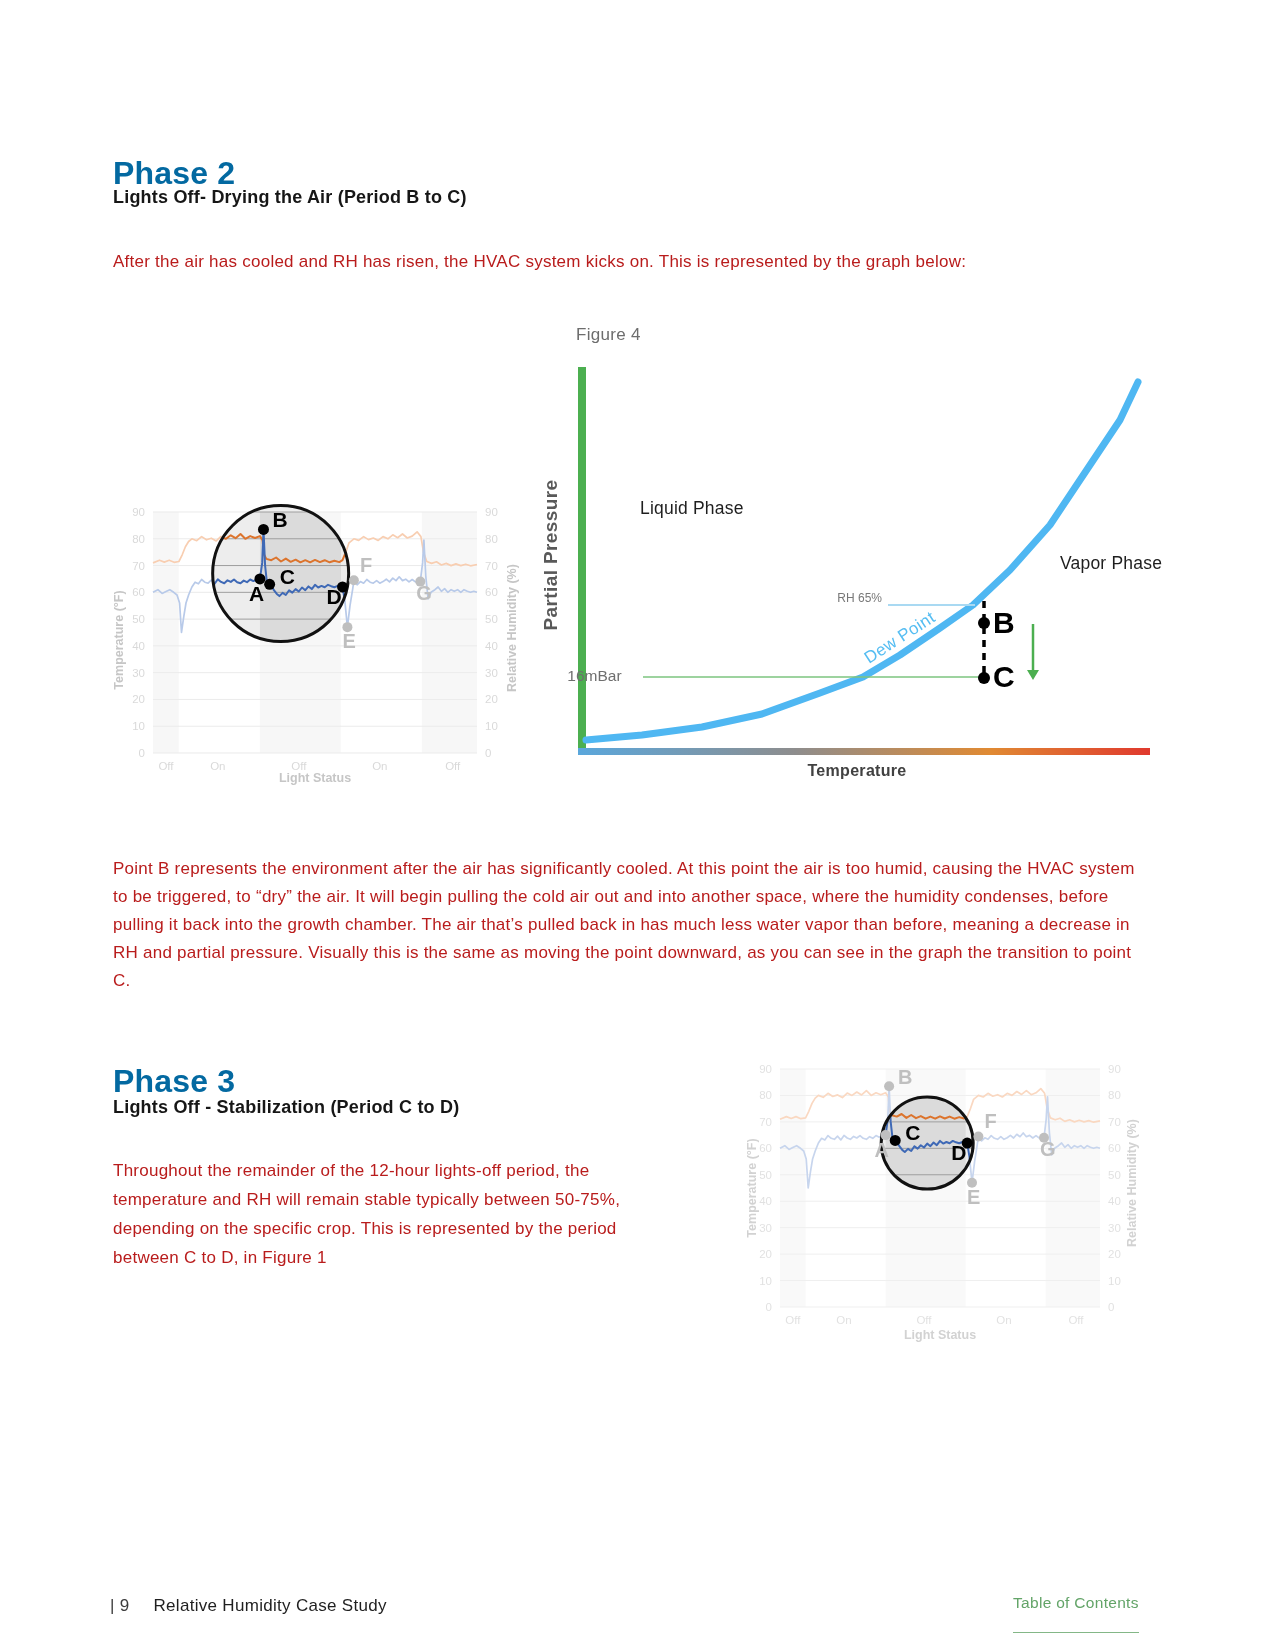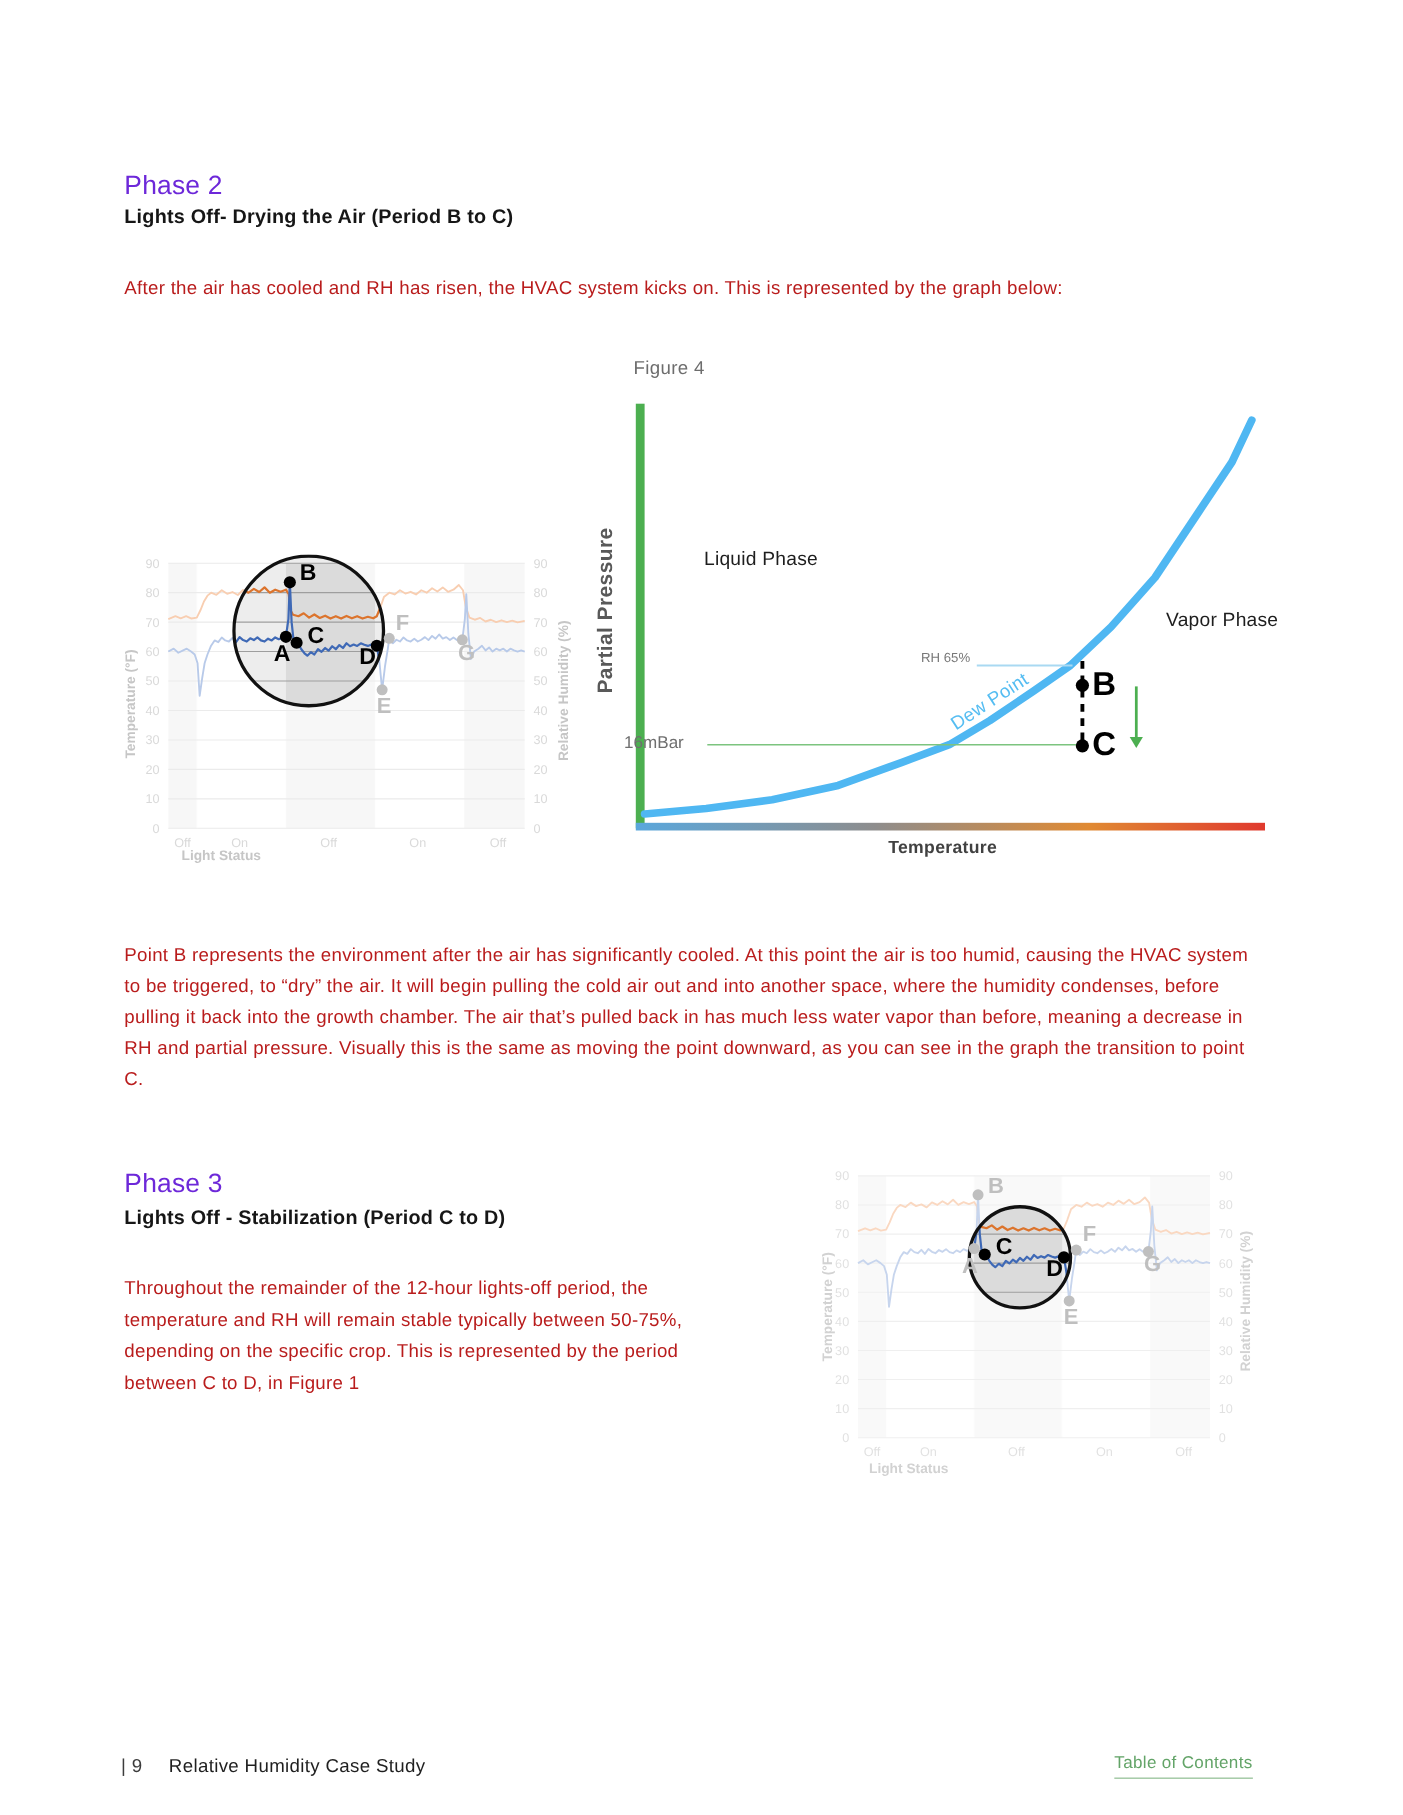--- a/index.html
+++ b/index.html
@@ -1,48 +1,48 @@
 <!DOCTYPE html>
 <html><head>
 <meta charset="utf-8">
 <style>
   html,body{margin:0;padding:0}
   body{width:1275px;height:1650px;position:relative;background:#ffffff;
        font-family:"Liberation Sans",sans-serif;overflow:hidden;}
   .abs{position:absolute}
-  .h-phase{font-size:24px;font-weight:normal;color:#6d28d9;letter-spacing:.2px}
+  .h-phase{font-size:32px;font-weight:bold;color:#0369a1;letter-spacing:.2px}
   .h-sub{font-size:18px;font-weight:bold;color:#161616;letter-spacing:.2px}
   .body-text{font-size:17px;line-height:28px;color:#b91c1c;letter-spacing:.25px}
   
   .fig4{left:552px;top:318px;width:632px;height:475px}
   .fig4 .cap{left:24px;top:7px;font-size:17px;color:#6d6d6d;letter-spacing:.3px}
   .fig4 .liquid{left:88px;top:180px;font-size:17.5px;color:#1e1e1e;letter-spacing:.2px}
   .fig4 .vapor{left:508px;top:235px;font-size:17.5px;color:#1e1e1e;letter-spacing:.2px}
   .fig4 .rh65{left:230px;top:273px;width:100px;text-align:right;font-size:12px;color:#787878}
   .fig4 .mbar{left:0px;top:349px;width:85px;text-align:center;font-size:15.5px;color:#6f6f6f}
   .fig4 .dew{left:283px;top:310px;width:130px;text-align:center;font-size:17px;color:#55bdf2;
              transform:rotate(-33deg);letter-spacing:.3px}
   .fig4 .ptB{left:441px;top:288px;font-size:30px;font-weight:bold;color:#000}
   .fig4 .ptC{left:441px;top:342px;font-size:30px;font-weight:bold;color:#000}
   .fig4 .xaxis{left:150px;top:444px;width:310px;text-align:center;font-size:16px;font-weight:bold;color:#414141;letter-spacing:.3px}
   .pp-label{left:461px;top:544px;width:180px;text-align:center;transform:rotate(-90deg);
             font-size:19px;font-weight:bold;color:#595959;letter-spacing:.4px}
   
   .schart{overflow:visible}
   .schart .yl{width:150px;text-align:center;transform:rotate(-90deg);font-size:12.5px;font-weight:bold}
   .schart .yr{width:170px;text-align:center;transform:rotate(-90deg);font-size:12.5px;font-weight:bold}
-  .schart .xt{width:300px;font-size:12.5px;font-weight:bold}
+  .schart .xt{width:300px;text-align:center;font-size:12.5px;font-weight:bold}
   .c-top .axlab{color:#c6c6c6}
   .c-bot .axlab{color:#d2d2d2}
   svg text{font-family:"Liberation Sans",sans-serif}
   
   .footer-left{left:110px;top:1596px;font-size:17px;color:#1f1f1f;letter-spacing:.3px}
   .footer-left .pg{color:#3c3c3c;margin-right:24px}
   .toc-link{left:1013px;top:1594px;font-size:15.5px;color:#63a468;letter-spacing:.3px;
-            padding-bottom:4px;border-bottom:1.5px solid #84b787;text-decoration:none;cursor:pointer}
+            padding-bottom:20px;border-bottom:1.5px solid #84b787;text-decoration:none;cursor:pointer}
 </style>
 </head>
 <body>
 
 <div>
 
   <div class="abs h-phase" style="left:113px;top:155px">Phase 2</div>
   <div class="abs h-sub" style="left:113px;top:187px">Lights Off- Drying the Air (Period B to C)</div>
   <div class="abs body-text" style="left:113px;top:248px;width:1060px">After the air has cooled and RH has risen, the HVAC system kicks on. This is represented by the graph below:</div>
 

